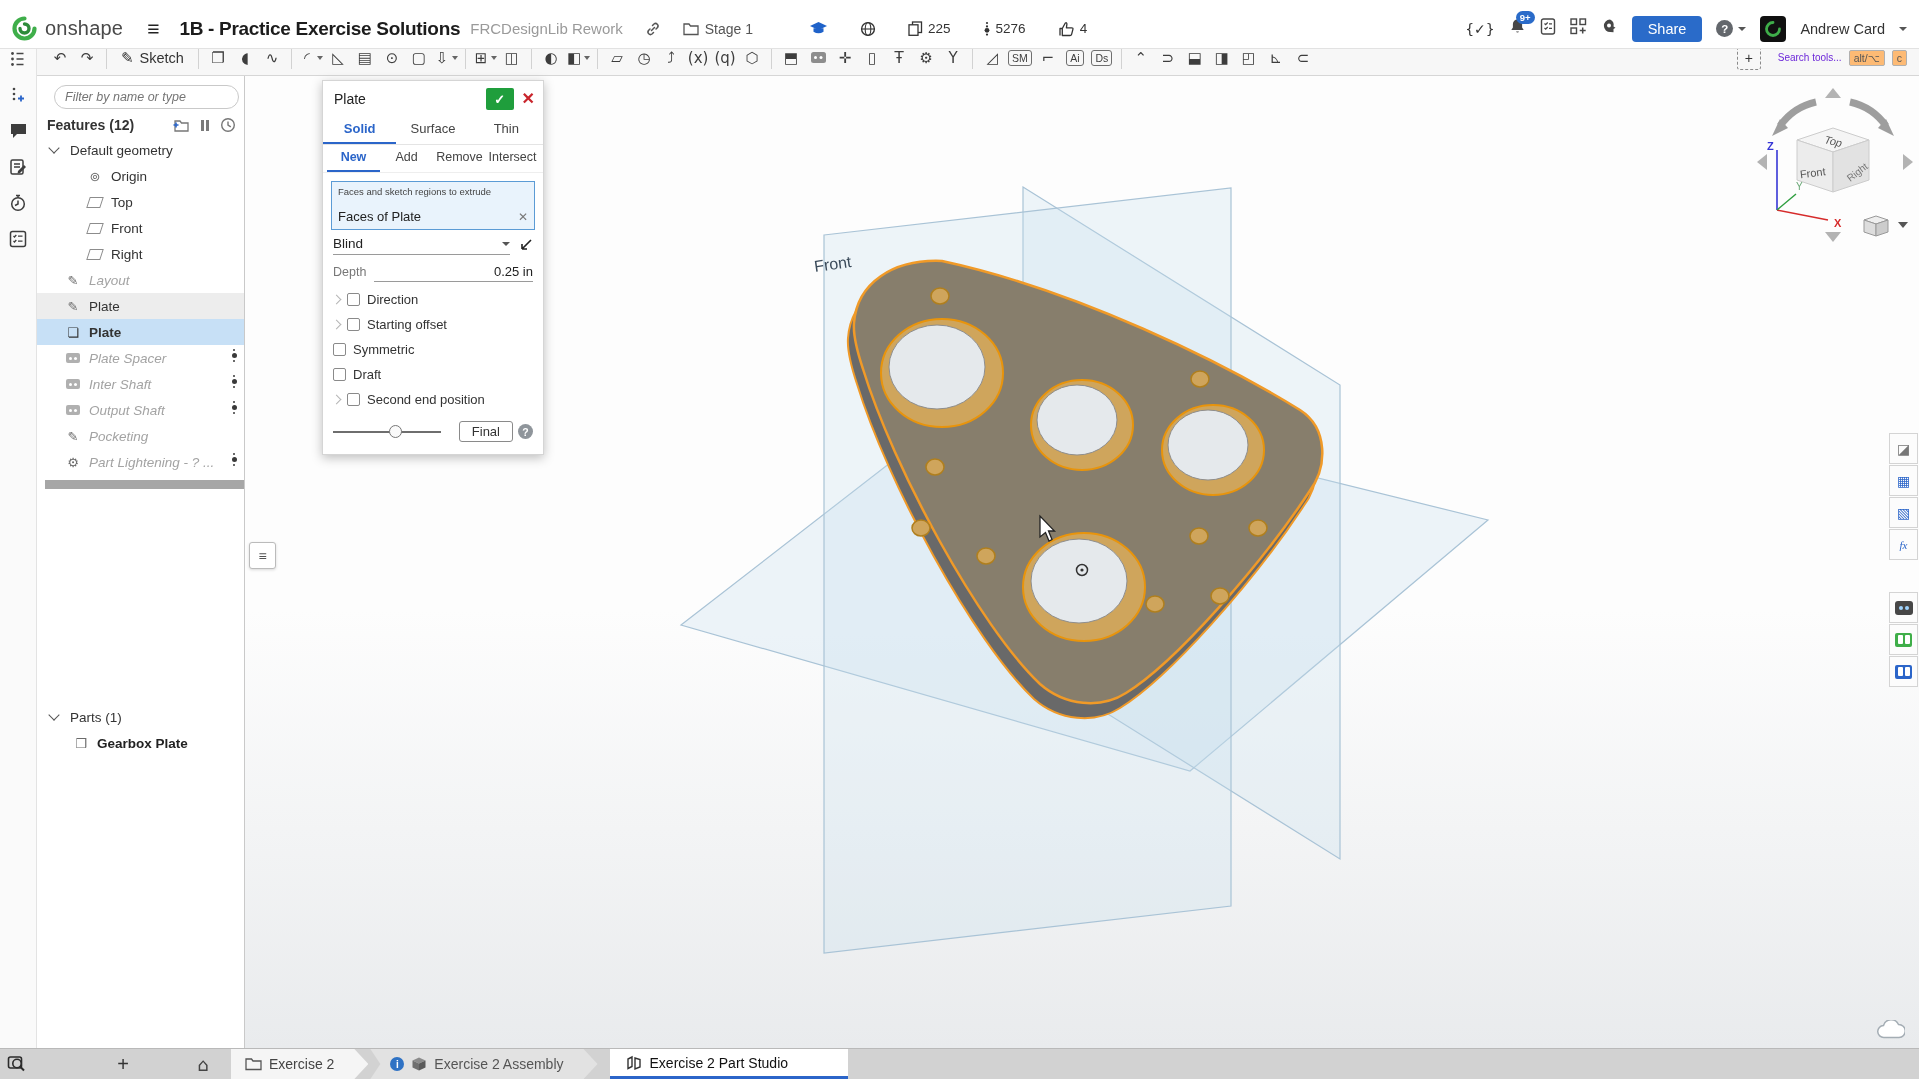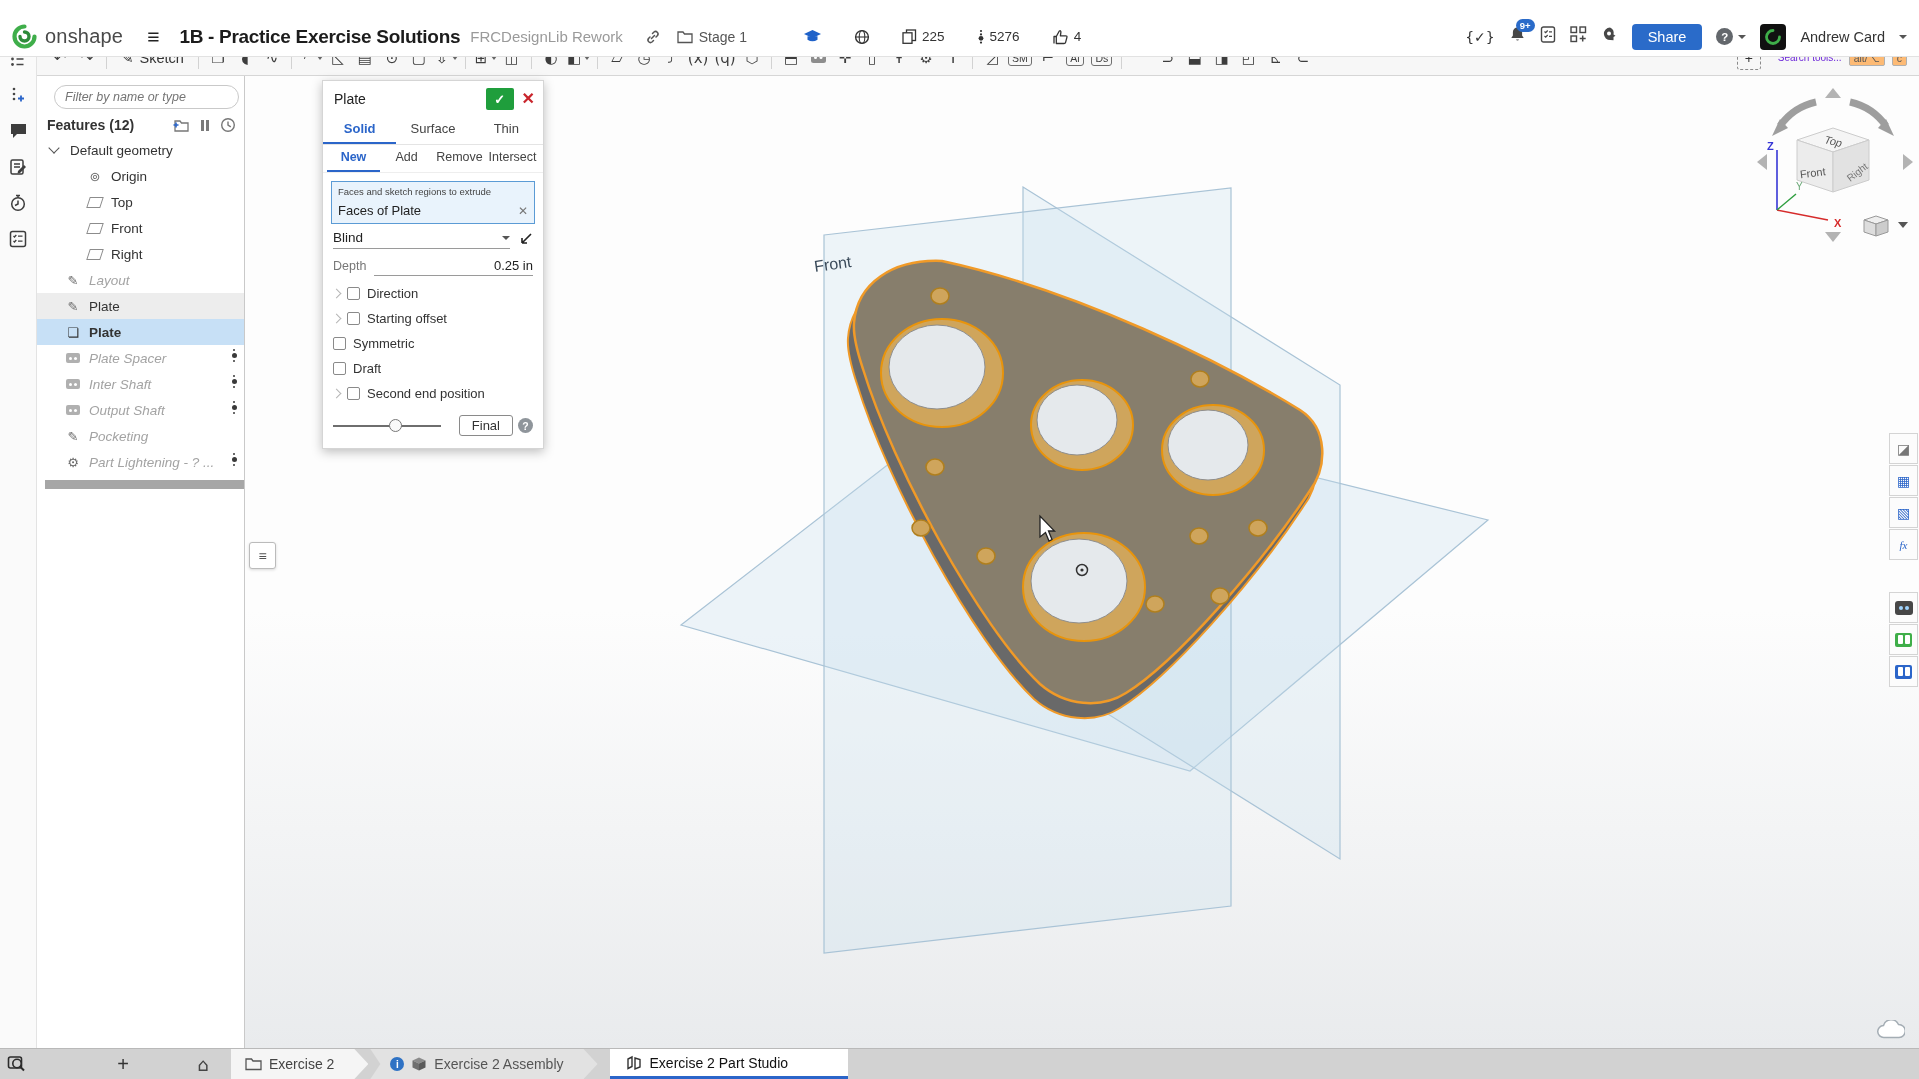--- a/index.html
+++ b/index.html
@@ -1,29 +1,29 @@
 <!DOCTYPE html>
 <html><head>
 <meta charset="utf-8">
 <style>
   * { margin:0; padding:0; box-sizing:border-box; }
   html,body { width:1919px; height:1079px; overflow:hidden; }
   body { font-family:"Liberation Sans",sans-serif; background:#fff; }
   .root { position:relative; width:1919px; height:1079px; overflow:hidden; }
 
   
-  .topbar { position:absolute; top:17px; left:0; right:0; height:40px; background:#fff;
+  .topbar { position:absolute; top:9px; left:0; right:0; height:40px; background:#fff;
     border-bottom:1px solid #e2e2e2; display:flex; align-items:center; padding:0 12px; z-index:40; }
   .brand { display:flex; align-items:center; gap:8px; }
   .brand-name { font-size:20px; color:#4a4a4a; letter-spacing:.2px; }
   .hamburger { font-size:21px; color:#222; margin-left:24px; cursor:pointer; line-height:1; }
   .doc-title { font-size:19px; font-weight:bold; color:#1c1c1c; margin-left:20px; letter-spacing:-.3px; white-space:nowrap; }
   .doc-sub { font-size:15px; color:#9a9a9a; margin-left:10px; white-space:nowrap; }
   .tb-ic-btn { display:flex; align-items:center; color:#444; }
-  .loc { display:flex; align-items:center; gap:6px; font-size:14px; color:#555; margin-left:16px; }
+  .loc { display:flex; align-items:center; gap:6px; font-size:14px; color:#555; margin-left:22px; }
   .stats { display:flex; align-items:center; gap:32px; margin-left:56px; }
   .stat { display:flex; align-items:center; gap:5px; font-size:13.5px; color:#333; }
   .top-right { margin-left:auto; display:flex; align-items:center; gap:14px; }
   .bell-wrap { position:relative; }
   .badge { position:absolute; top:-7px; right:-9px; background:#2a6bc9; color:#fff; font-size:9.5px;
     border-radius:7px; padding:1px 4px; font-weight:bold; }
   .share-btn { background:#2a6bc9; color:#fff; font-size:14.5px; border:none; border-radius:4px;
     padding:5px 16px; cursor:pointer; }
   .help-circle { width:17px; height:17px; border-radius:50%; background:#63676c; color:#fff;
     font-size:11.5px; font-weight:bold; display:flex; align-items:center; justify-content:center; }
@@ -124,21 +124,21 @@
   .dlg-close { margin-left:8px; background:none; border:none; color:#c9252c; font-size:16px;
     font-weight:bold; cursor:pointer; line-height:1; }
   .dlg-tabs { display:flex; border-bottom:1px solid #e4e4e4; }
   .dlg-tab { flex:1; text-align:center; padding:5px 0 6px; color:#444; cursor:pointer; font-size:13px; }
   .dlg-tab.active { color:#2b65c9; font-weight:bold; border-bottom:2px solid #2b65c9; }
   .dlg-subtabs { display:flex; border-bottom:1px solid #eee; padding:0 4px; }
   .dlg-subtab { flex:1; text-align:center; padding:5px 0 6px; color:#444; cursor:pointer; font-size:12.5px; }
   .dlg-subtab.active { color:#2b65c9; font-weight:bold; border-bottom:2px solid #2b65c9; }
   .sel-box { margin:8px 8px 6px; border:1px solid #5b9bd5; background:#e9f3fc; padding:4px 6px 5px; }
   .sel-label { font-size:9.5px; color:#444; }
-  .sel-value-row { display:flex; align-items:center; margin-top:6px;justify-content:flex-end; }
+  .sel-value-row { display:flex; align-items:center; margin-top:12px;justify-content:flex-end; }
   .sel-value { font-size:13px; color:#222; }
   .sel-clear { margin-left:auto; color:#777; font-size:12px; cursor:pointer; }
   .blind-row { display:flex; align-items:center; margin:4px 10px 8px; }
   .blind-inner { flex:1; display:flex; align-items:center; border-bottom:1px solid #9a9a9a; padding-bottom:3px; }
   .blind-label { font-size:13.5px; color:#222; }
   .blind-caret { margin-left:auto; }
   .flip-ic { margin-left:8px; cursor:pointer; }
   .depth-row { display:flex; align-items:baseline; margin:9px 10px 0; gap:8px; }
   .depth-label { font-size:12.5px; color:#777; }
   .depth-value { flex:1; text-align:right; font-size:13px; color:#222;
@@ -605,20 +605,30 @@
     <span class="fi ic-gear">⚙</span>
     <span class="flabel">Part Lightening - ? ...</span>
     <span class="row-slider" style="display: inline-flex;">
             <i></i>
             <i class="big"></i>
             <i></i>
           </span>
   </div>
       </div>
     <div class="rollback-bar"></div>
+    <div class="parts-block">
+      <div class="parts-header">
+        <span class="fi ic-chevron"></span>
+        <span>Parts (1)</span>
+      </div>
+      <div class="part-row">
+        <span class="fi">❒</span>
+        <span>Gearbox Plate</span>
+      </div>
+    </div>
   </div>
 
   <div class="flyout-handle">≡</div>
 
   <div class="canvas">
     <svg class="scene" width="1674" height="972" viewBox="0 0 1674 972">
 
       <polygon points="436,549 734,318 1243,444 945,695" fill="rgba(199,221,238,0.30)" stroke="#a9c3d6" stroke-width="1.2"></polygon>
       <polygon points="778,111 1095,309 1095,783 778,585" fill="rgba(199,221,238,0.28)" stroke="#a9c3d6" stroke-width="1.2"></polygon>
       <polygon points="579,159 986,112 986,830 579,877" fill="rgba(199,221,238,0.28)" stroke="#a9c3d6" stroke-width="1.2"></polygon>

